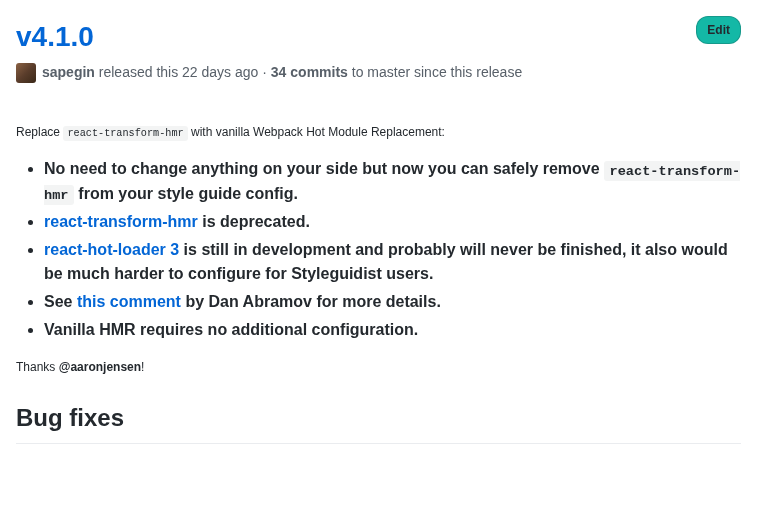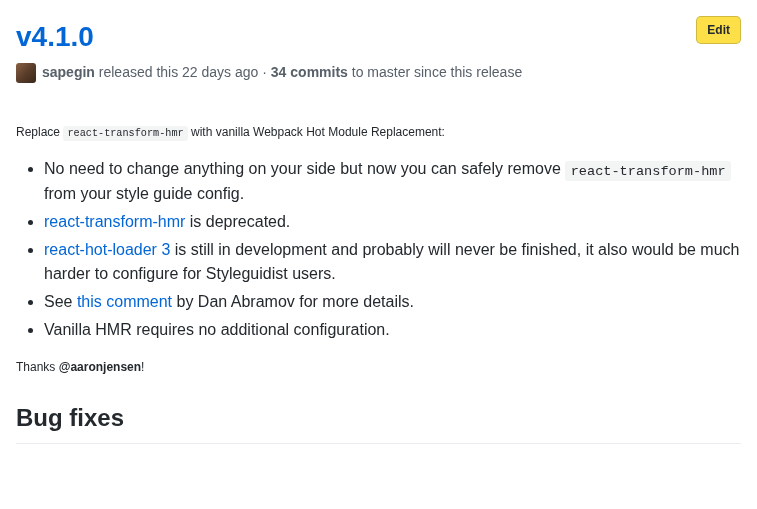--- a/index.html
+++ b/index.html
@@ -27,23 +27,23 @@
 }
 .edit-btn {
   position: absolute;
   top: 0;
   right: 0;
   padding: 3px 10px;
   font-size: 12px;
   font-weight: 600;
   line-height: 20px;
   color: #24292e;
-  background-color: #fde047;
+  background-color: #14b8a6;
   border: 1px solid rgba(27,31,35,0.2);
-  border-radius: 5px;
+  border-radius: 12px;
   cursor: pointer;
 }
 .meta {
   color: #586069;
   font-size: 14px;
   margin-bottom: 40px;
   display: flex;
   align-items: center;
   gap: 6px;
 }
@@ -68,20 +68,21 @@
   margin: 0 0 16px 0;
   font-size: 12px;
 }
 .body ul {
   padding-left: 2em;
   margin: 0 0 16px 0;
 }
 .body ul li {
   font-size: 16px;
   margin-bottom: 4px;
+  font-weight: bold;
 }
 code {
   font-family: "SFMono-Regular", Consolas, "Liberation Mono", Menlo, monospace;
   font-size: 85%;
   background-color: rgba(27,31,35,0.05);
   border-radius: 3px;
   padding: 0.2em 0.4em;
 }
 a.link {
   color: #0366d6;

